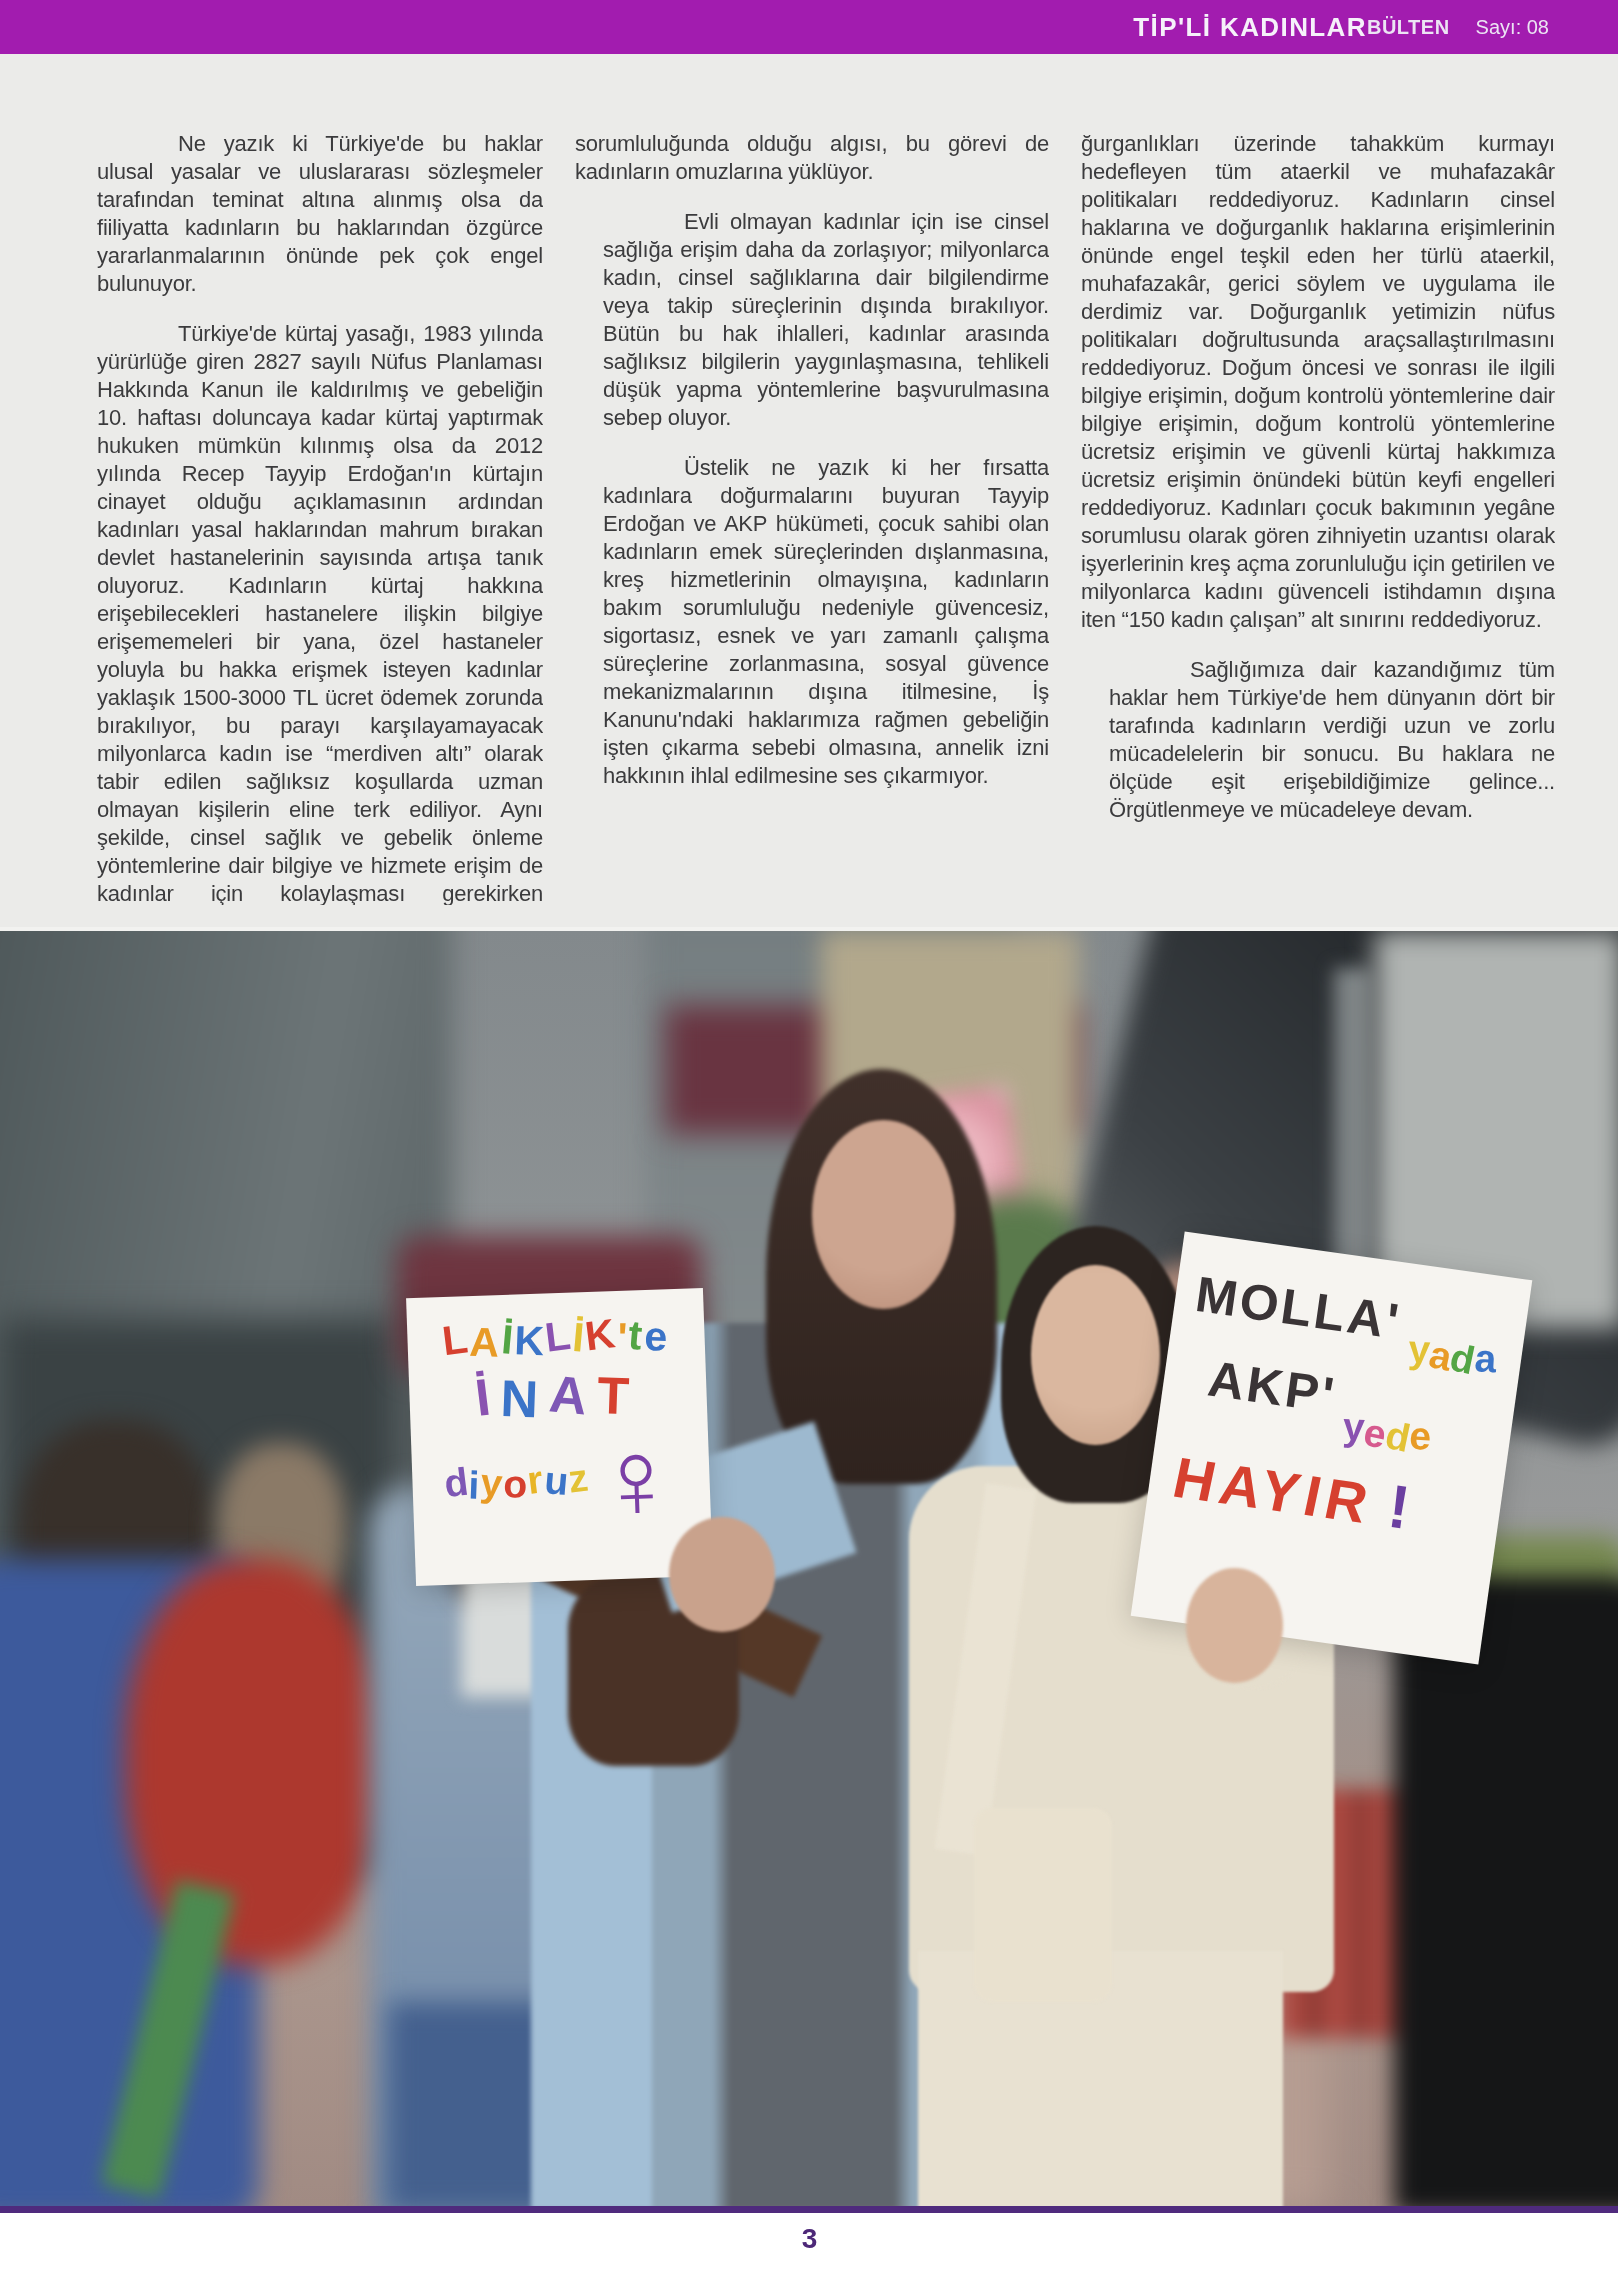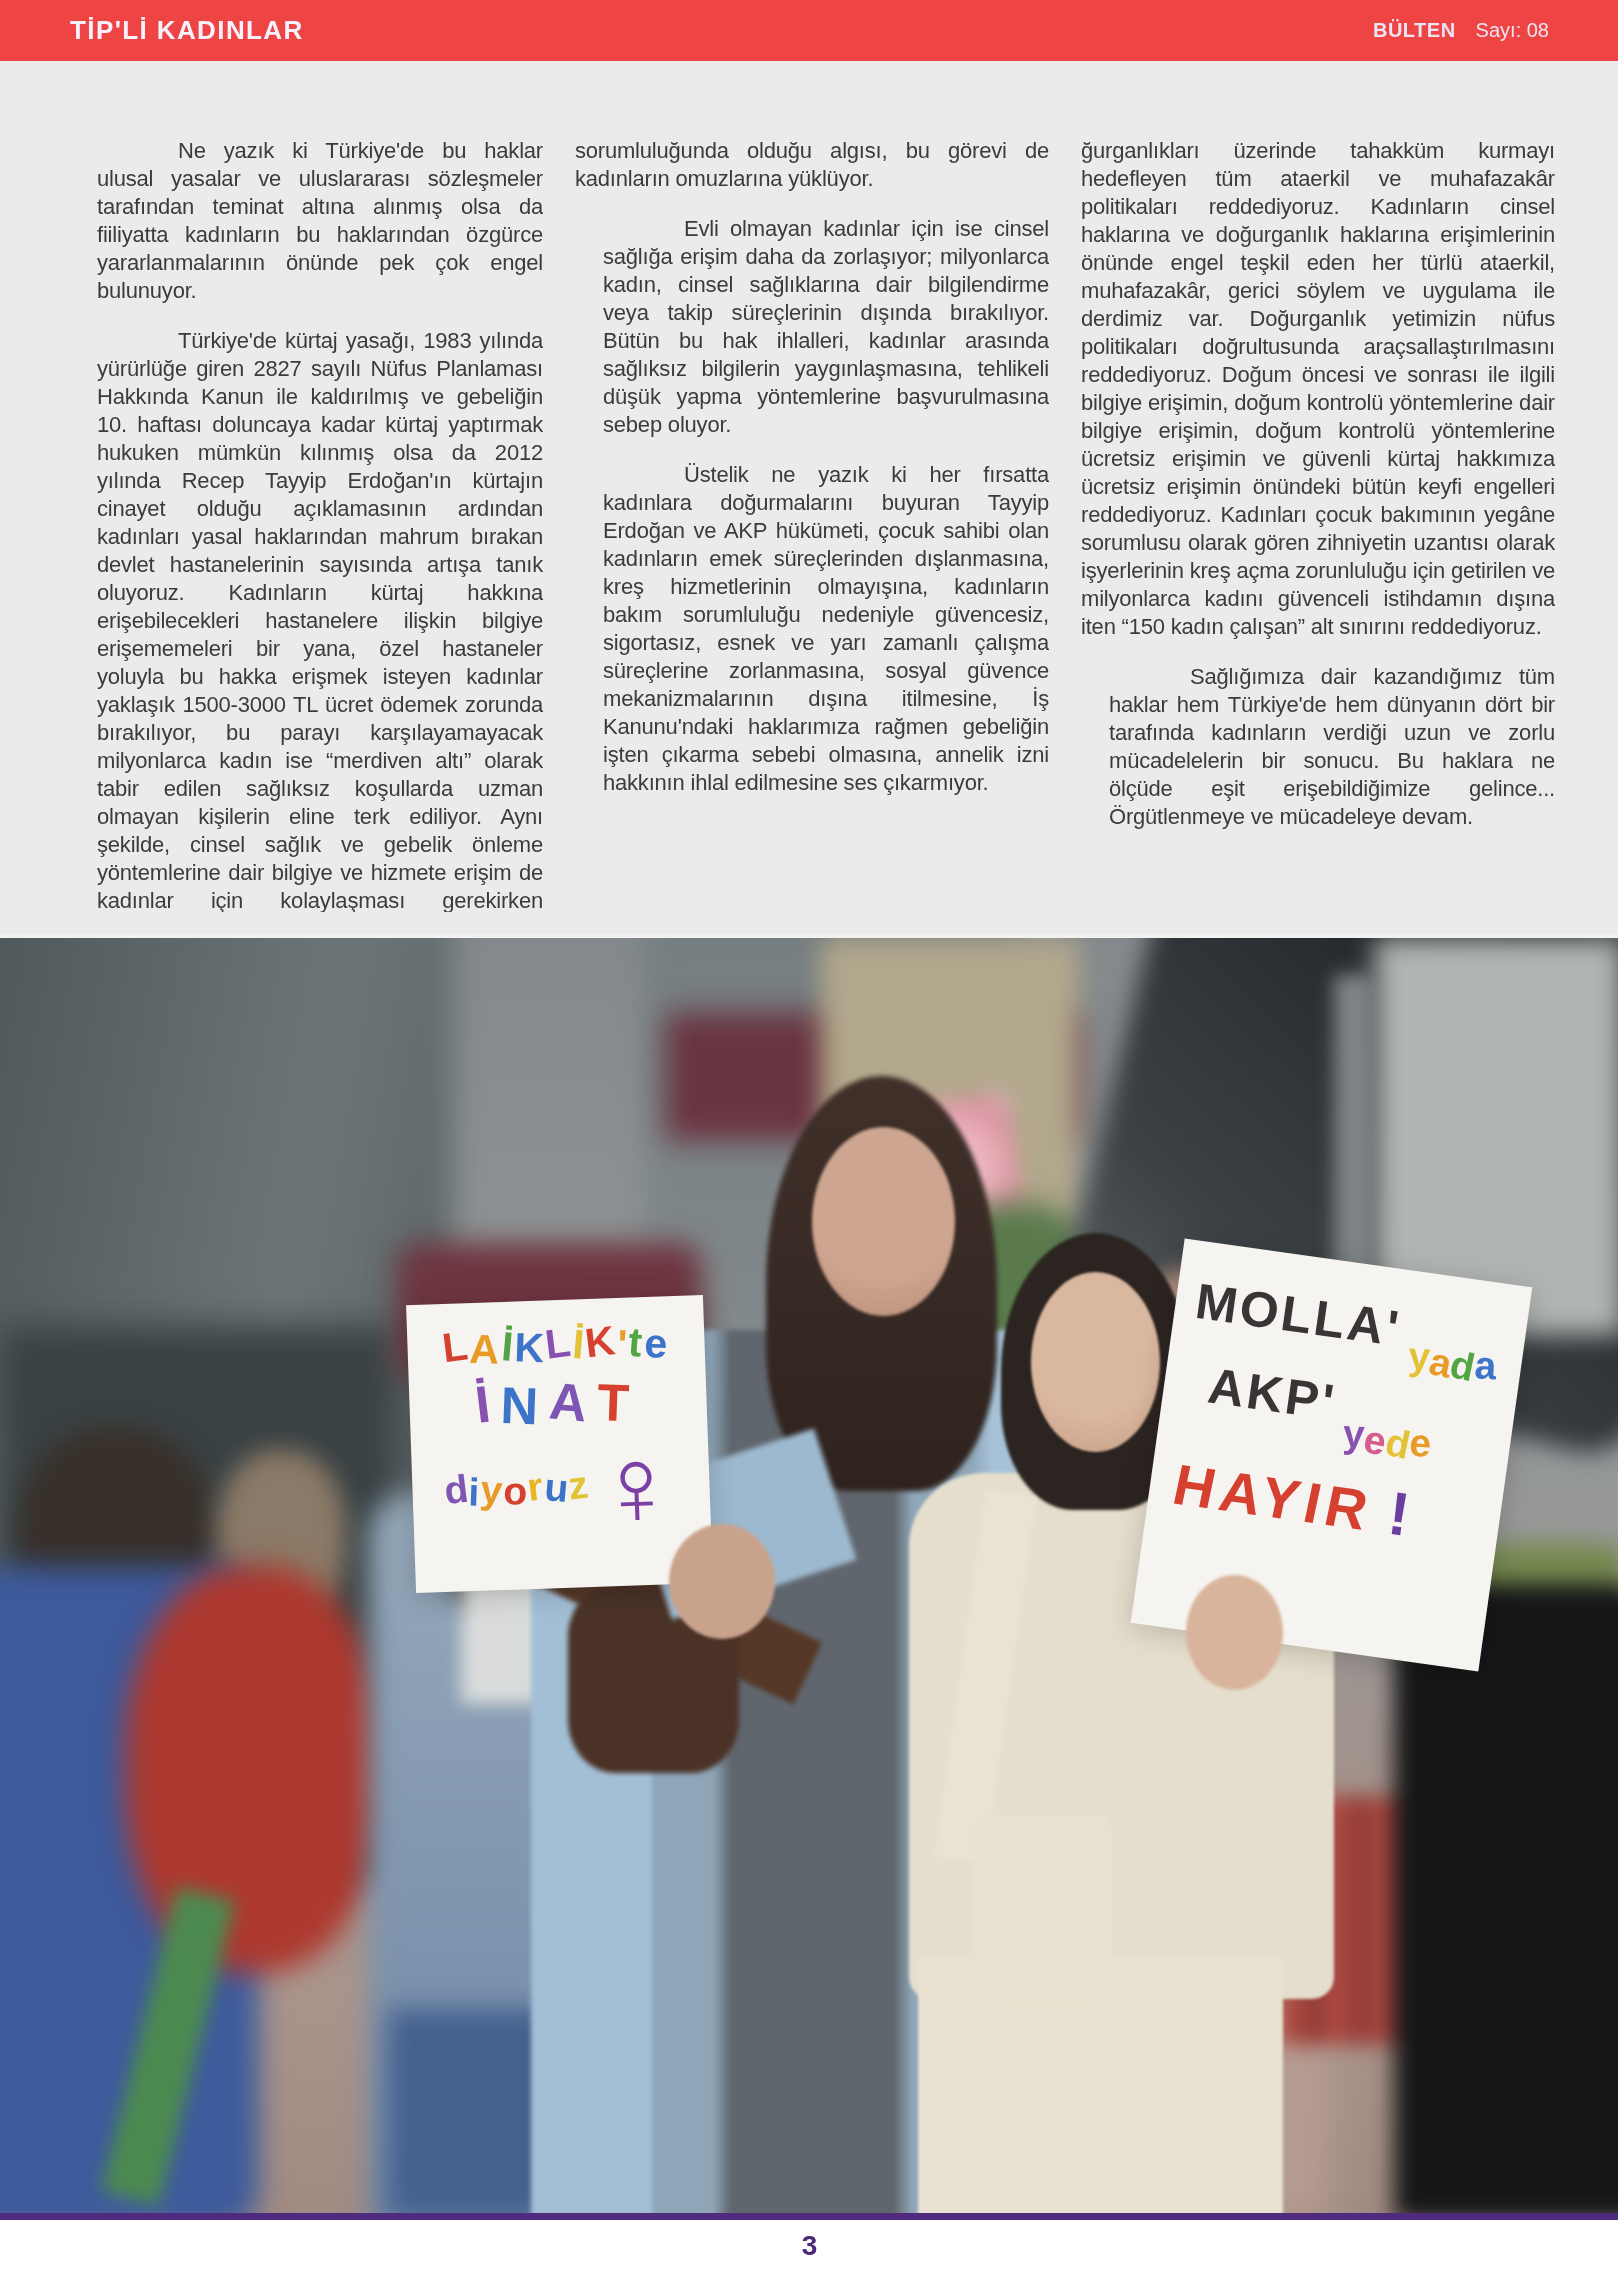--- a/index.html
+++ b/index.html
@@ -1,25 +1,25 @@
 <!DOCTYPE html>
 <html lang="tr" style="font-size:14.8px"><head>
 <meta charset="utf-8">
 <style>
   html,body{margin:0;padding:0;background:#ffffff;}
   .page{position:relative;width:1619px;height:2290px;background:#ffffff;overflow:hidden;
         font-family:"Liberation Sans", sans-serif;}
 
   
-  .topbar{position:relative;width:100%;height:61px;background:#ef4444;
-          display:flex;align-items:center;justify-content:space-between;
+  .topbar{position:relative;width:100%;height:54px;background:#a21caf;
+          display:flex;align-items:center;justify-content:flex-end;
           box-sizing:border-box;padding:0 70px;}
   .brand{color:#f6f1fa;font-weight:bold;font-size:26px;letter-spacing:1.4px;}
   .issue{color:#ece4f4;font-size:20px;}
-  .issue b{font-weight:bold;margin-right:20px;letter-spacing:0.5px;}
+  .issue b{font-weight:bold;margin-right:26px;letter-spacing:0.5px;}
 
   
   .article{width:100%;height:873px;background:#ebebe9;box-sizing:border-box;
            padding:76px 62px 0 69px;display:flex;gap:32px;}
   .col{width:474px;height:775px;overflow:hidden;}
   .col p{margin:0 0 22px 0;font-size:22px;line-height:28px;color:#3b3b3d;
          text-align:justify;letter-spacing:-0.2px;}
   .col p.indent{text-indent:81px;margin-left:28px;}
 
   

